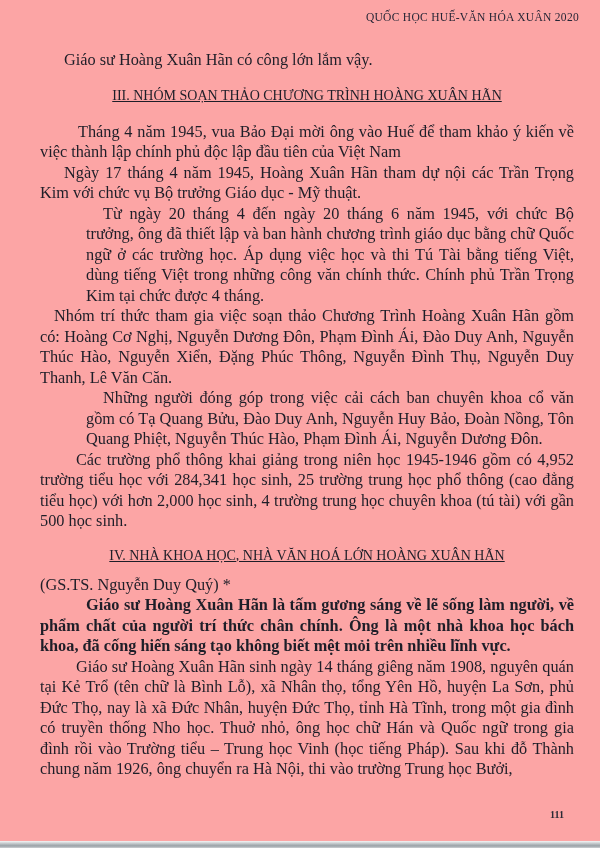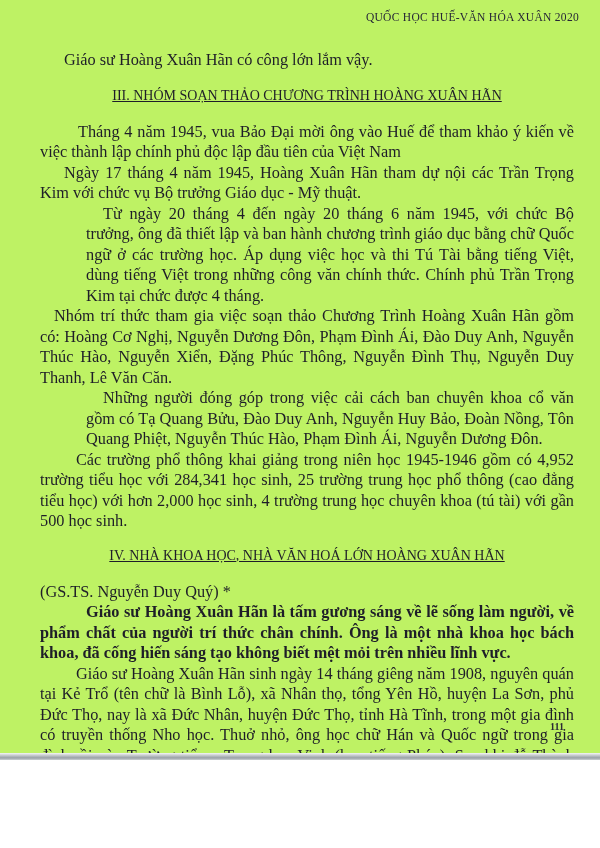--- a/index.html
+++ b/index.html
@@ -1,20 +1,20 @@
 <!DOCTYPE html>
 <html lang="vi"><head>
 <meta charset="utf-8">
 <style>
   html, body { margin: 0; padding: 0; background: #ffffff; }
   .page {
     position: relative;
     width: 600px;
-    height: 760px;
-    background: #bef264;
+    height: 848px;
+    background: #fca5a5;
     font-family: "Liberation Serif", serif;
     color: #1e1e28;
     overflow: hidden;
     box-sizing: border-box;
     padding-left: 26px;
   }
   .running-header {
     position: absolute;
     top: 11px;
     right: 21px;
@@ -38,21 +38,21 @@
   }
   .heading {
     margin: 15px 0 16px 0;
     font-size: 14px;
     line-height: 20px;
     font-weight: normal;
     text-align: center;
     white-space: nowrap;
     text-decoration: underline;
   }
-  .heading-iv { margin: 14px 0 16px 0; }
+  .heading-iv { margin: 14px 0 9px 0; }
   .byline {
     margin: 0;
     font-size: 16.3px;
     line-height: 20.5px;
     text-align: left;
     padding-right: 2px;
   }
   .bold { font-weight: bold; }
   .ind-14 { text-indent: 14px; }
   .ind-17 { text-indent: 17px; margin-left: 46px; }

